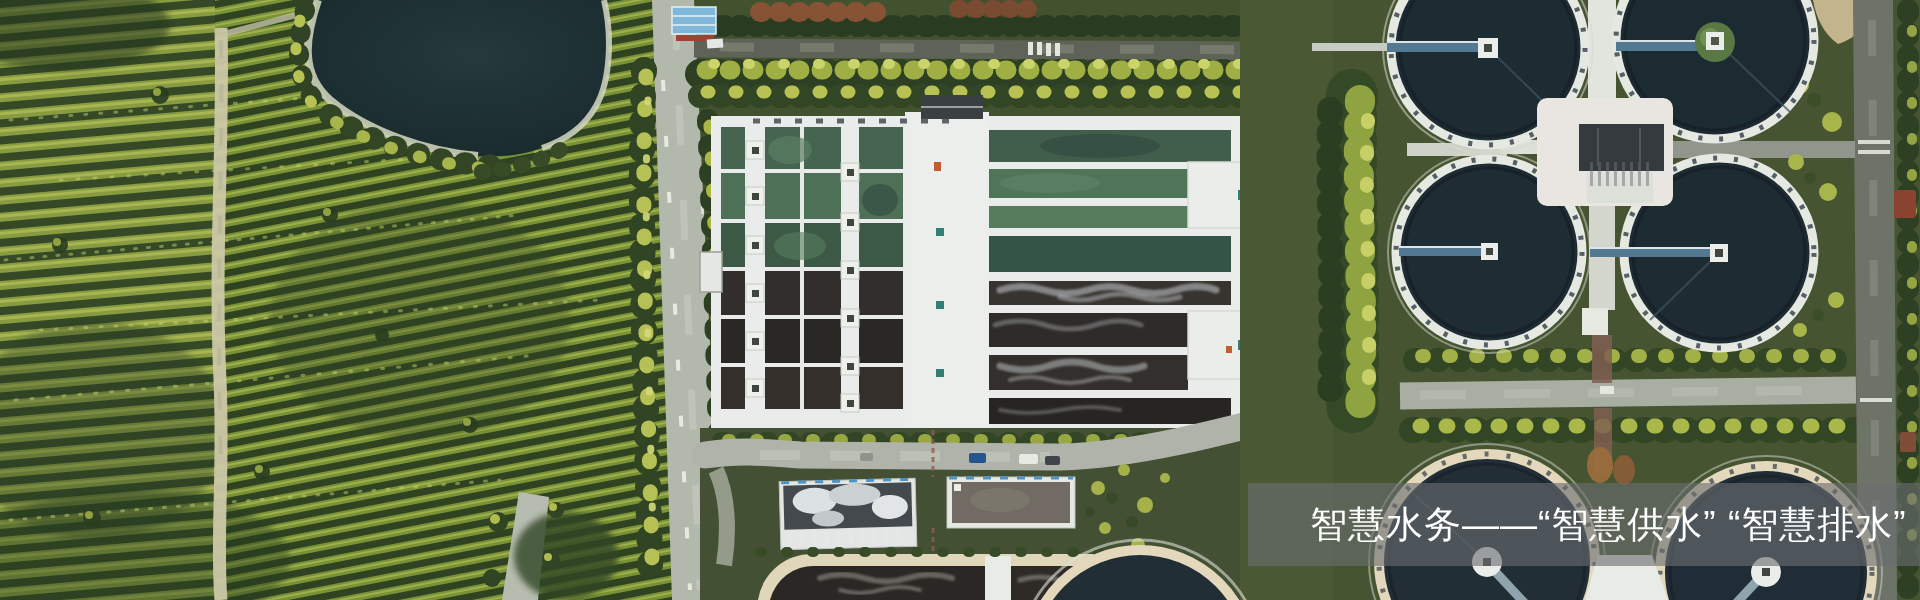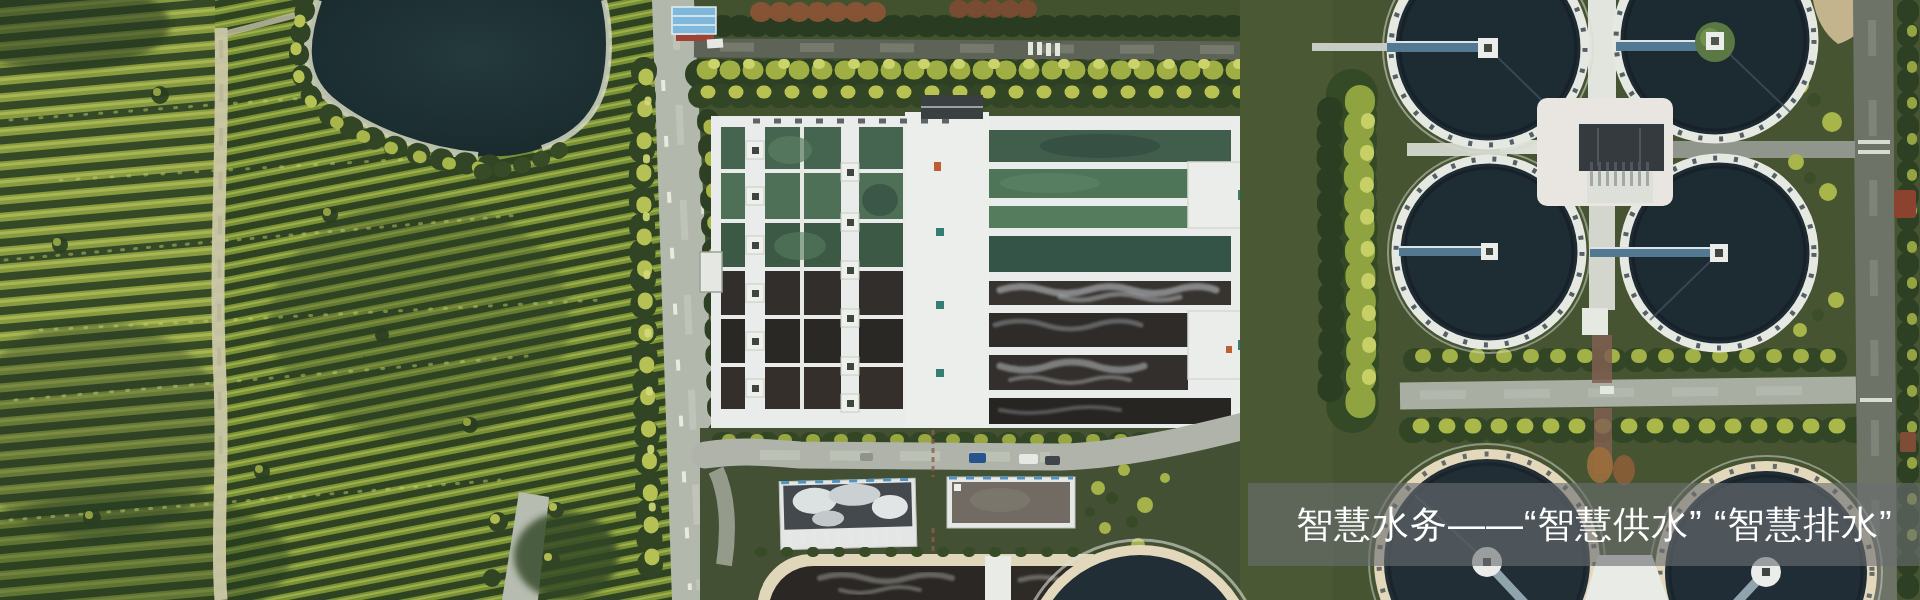--- a/index.html
+++ b/index.html
@@ -2,21 +2,21 @@
 <html><head>
 <meta charset="utf-8">
 <style>
   html,body{margin:0;padding:0;background:#0c1116;}
   #stage{position:relative;width:1920px;height:600px;overflow:hidden;background:#3d4b26;
          font-family:"Liberation Sans","DejaVu Sans",sans-serif;}
   #stage svg{position:absolute;left:0;top:0;display:block;}
   .caption-panel{position:absolute;left:1248px;top:483px;width:672px;height:83px;
                  background:rgba(106,110,113,0.62);display:flex;align-items:center;}
   .caption-text{color:#ffffff;font-size:37px;font-weight:300;letter-spacing:1px;
-                padding-left:48px;white-space:nowrap;
+                padding-left:62px;white-space:nowrap;
                 font-family:"Liberation Sans","DejaVu Sans",sans-serif;}
 </style>
 </head>
 <body>
 
 <div id="stage">
 <svg viewBox="0 0 1920 600" width="1920" height="600">
 <defs>
   <pattern id="cropA" width="120" height="17" patternUnits="userSpaceOnUse" patternTransform="rotate(-5)">
     <rect width="120" height="17" fill="#86993a"></rect>

